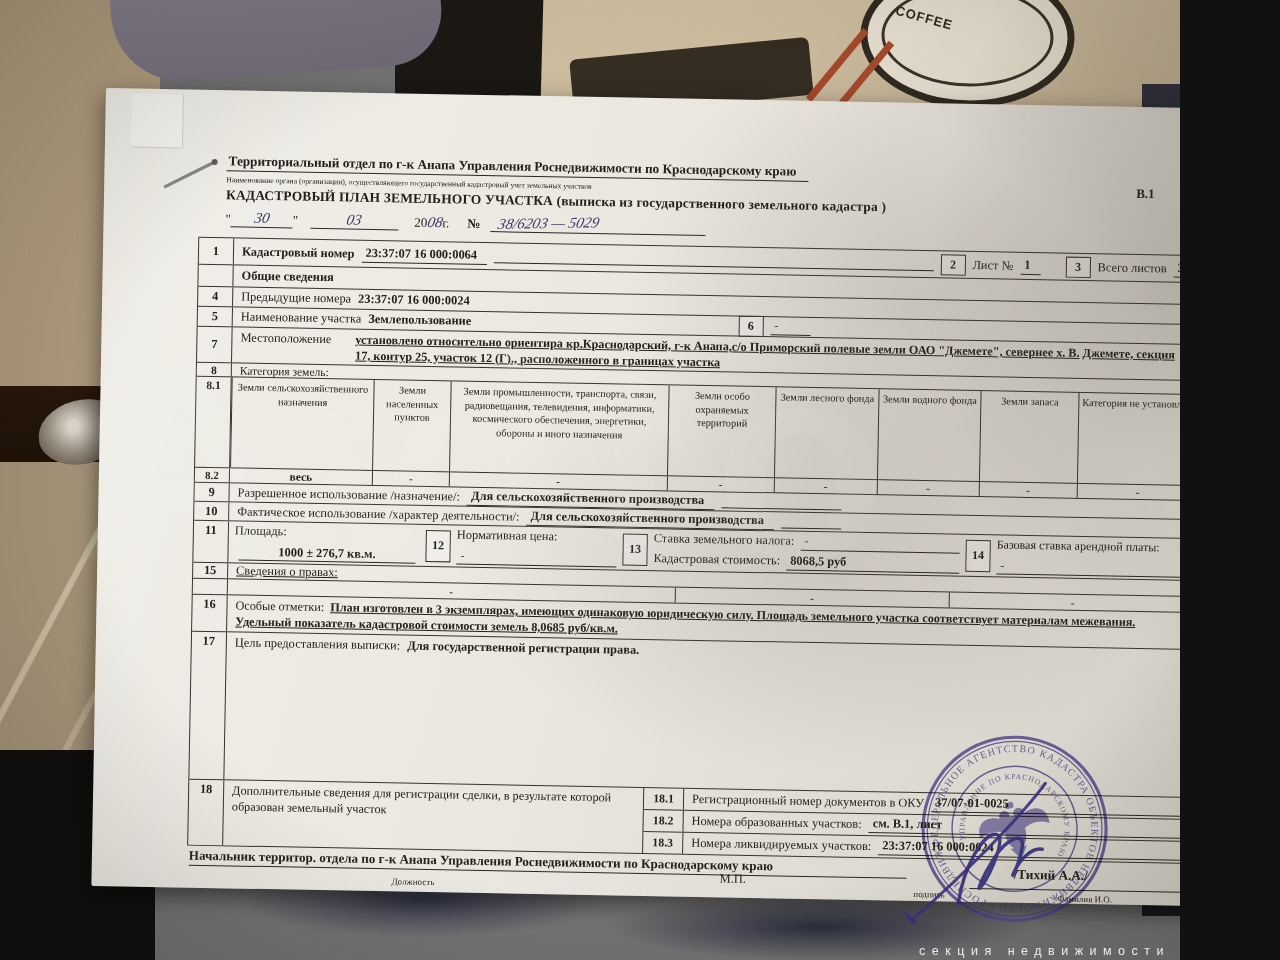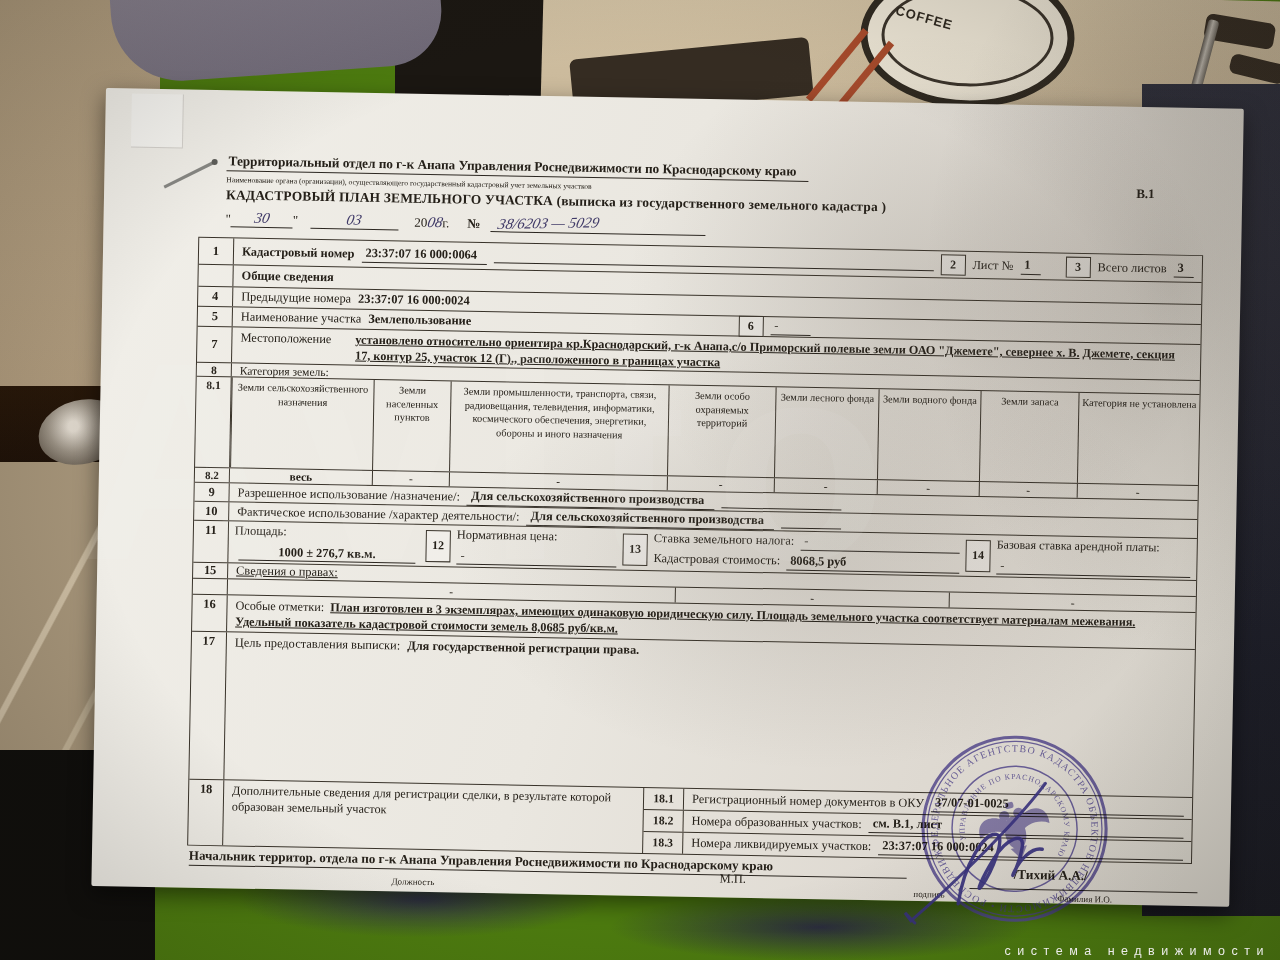--- a/index.html
+++ b/index.html
@@ -1,16 +1,16 @@
 <!DOCTYPE html>
 <html><head>
 <meta charset="utf-8">
 <style>
   html,body{margin:0;padding:0;background:#111;}
-  #scene{position:relative;width:1280px;height:960px;overflow:hidden;background:#4d7c0f;font-family:"Liberation Serif",serif;}
+  #scene{position:relative;width:1180px;height:960px;overflow:hidden;background:#737373;font-family:"Liberation Serif",serif;}
   .abs{position:absolute;}
   
   #wall-left{left:0;top:0;width:160px;height:435px;background:linear-gradient(180deg,#b4a081,#ab977a);z-index:0;}
   #pillow-gray{left:112px;top:-24px;width:330px;height:98px;background:linear-gradient(170deg,#8b8492,#6e6876);border-radius:0 0 55px 70px;transform:rotate(-4deg);z-index:1;}
   #dark-gap{left:395px;top:0;width:185px;height:300px;background:#1b1712;z-index:0;}
   #pillow-coffee{left:542px;top:-8px;width:745px;height:126px;background:linear-gradient(175deg,#d3c3a5,#c4b294);transform:rotate(1.5deg);z-index:1;overflow:hidden;}
   .print-patch{position:absolute;background:#352c22;border-radius:7px;}
   #label-oval{position:absolute;left:318px;top:-28px;width:200px;height:128px;background:#e9e2d2;border:7px solid #2f2920;border-radius:50%;}
   #label-oval .ring{position:absolute;left:14px;top:14px;right:14px;bottom:14px;border:3px solid #3a332a;border-radius:50%;}
   #label-text{position:absolute;left:352px;top:18px;font-family:"Liberation Sans",sans-serif;font-size:13px;font-weight:bold;color:#2f2920;transform:rotate(14deg);letter-spacing:1px;}
@@ -354,15 +354,15 @@
 
     <svg class="abs" id="signature" viewBox="0 0 240 185">
       <path d="M180 28 C150 70 90 130 48 168 L42 160 L52 170" fill="none" stroke="#37317c" stroke-width="3" stroke-linecap="round" opacity="0.9"></path>
       <path d="M95 150 C100 110 120 78 132 80 C142 82 128 118 118 132 C112 140 118 124 130 104 C142 84 160 76 158 92 C156 108 146 128 150 118 C156 104 168 92 178 94" fill="none" stroke="#37317c" stroke-width="3.4" stroke-linecap="round" opacity="0.92"></path>
     </svg>
   </div>
 
   <div class="abs" id="shadow-overlay"></div>
   <div class="abs" id="avito-wm">Avito</div>
   <div class="abs" id="brand">
-    <div id="brand-sub">система недвижимости</div>
+    <div id="brand-sub">секция недвижимости</div>
   </div>
 </div>
 
 </body></html>

